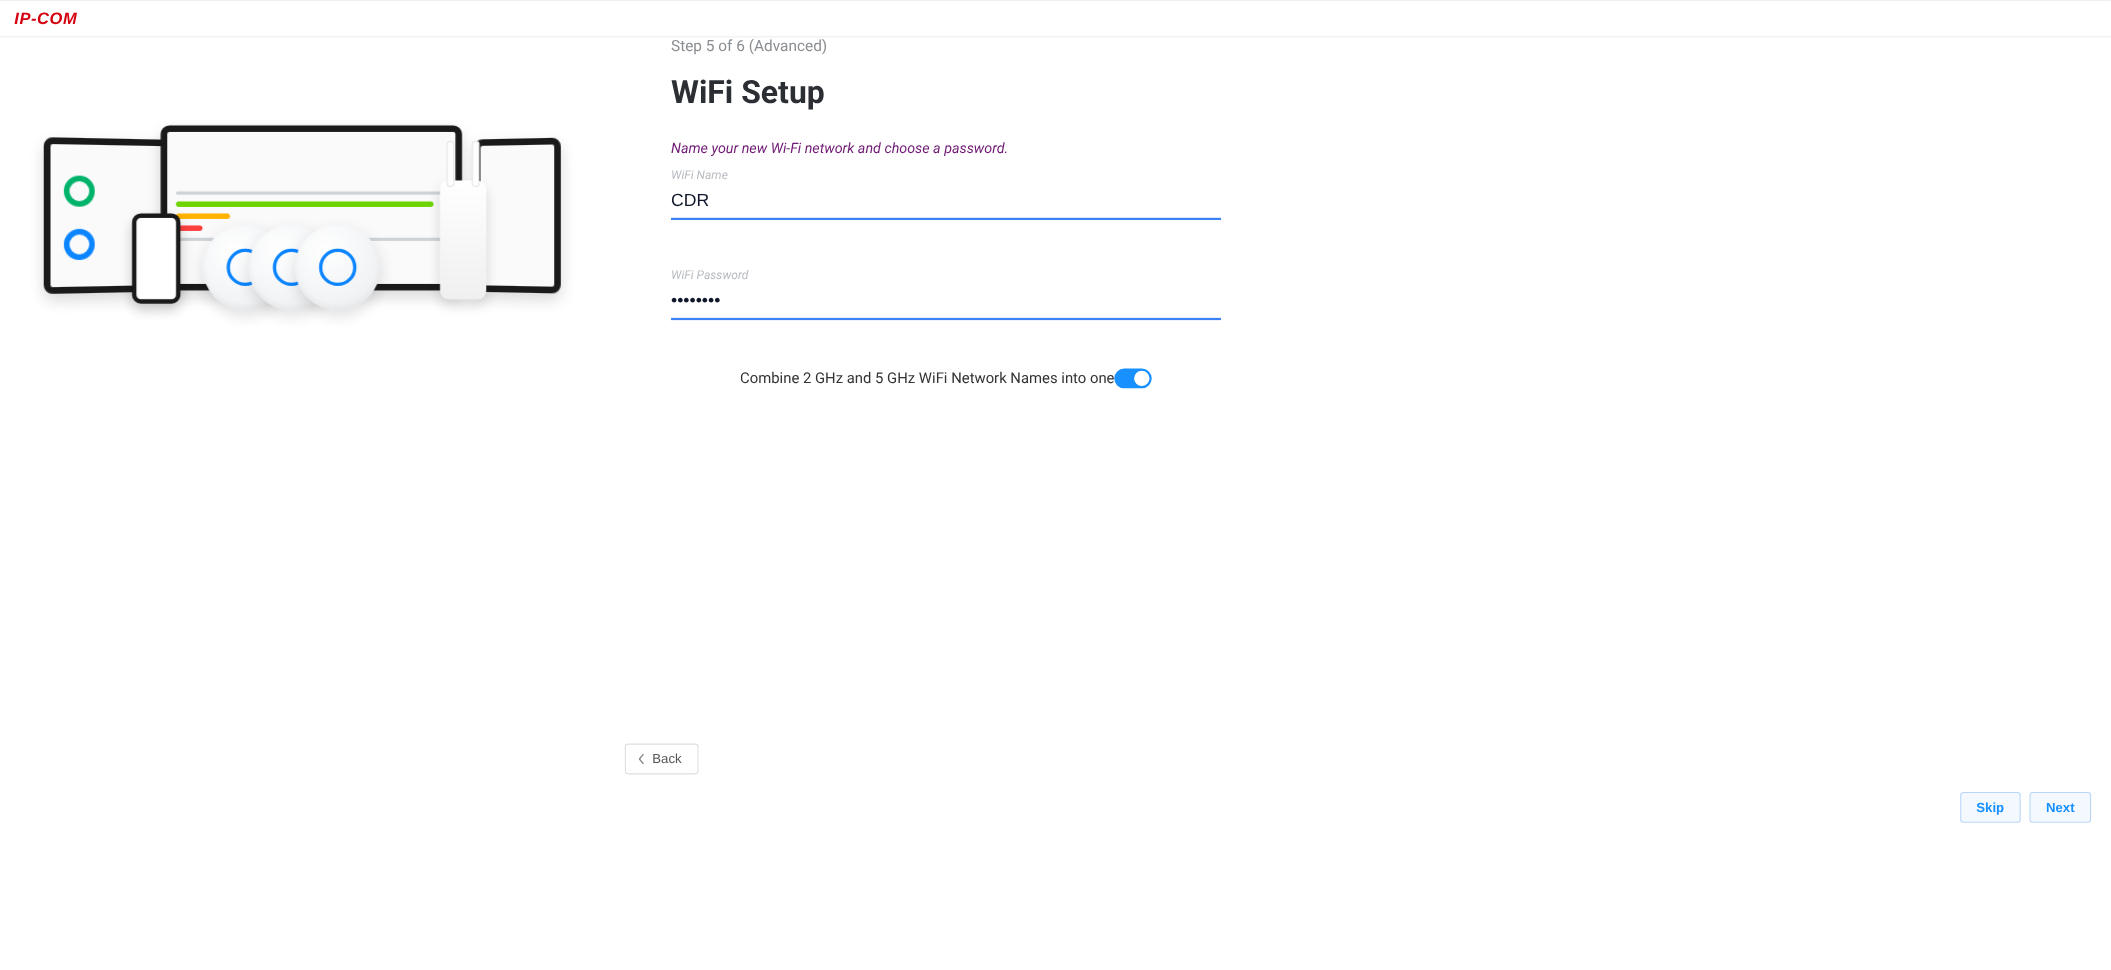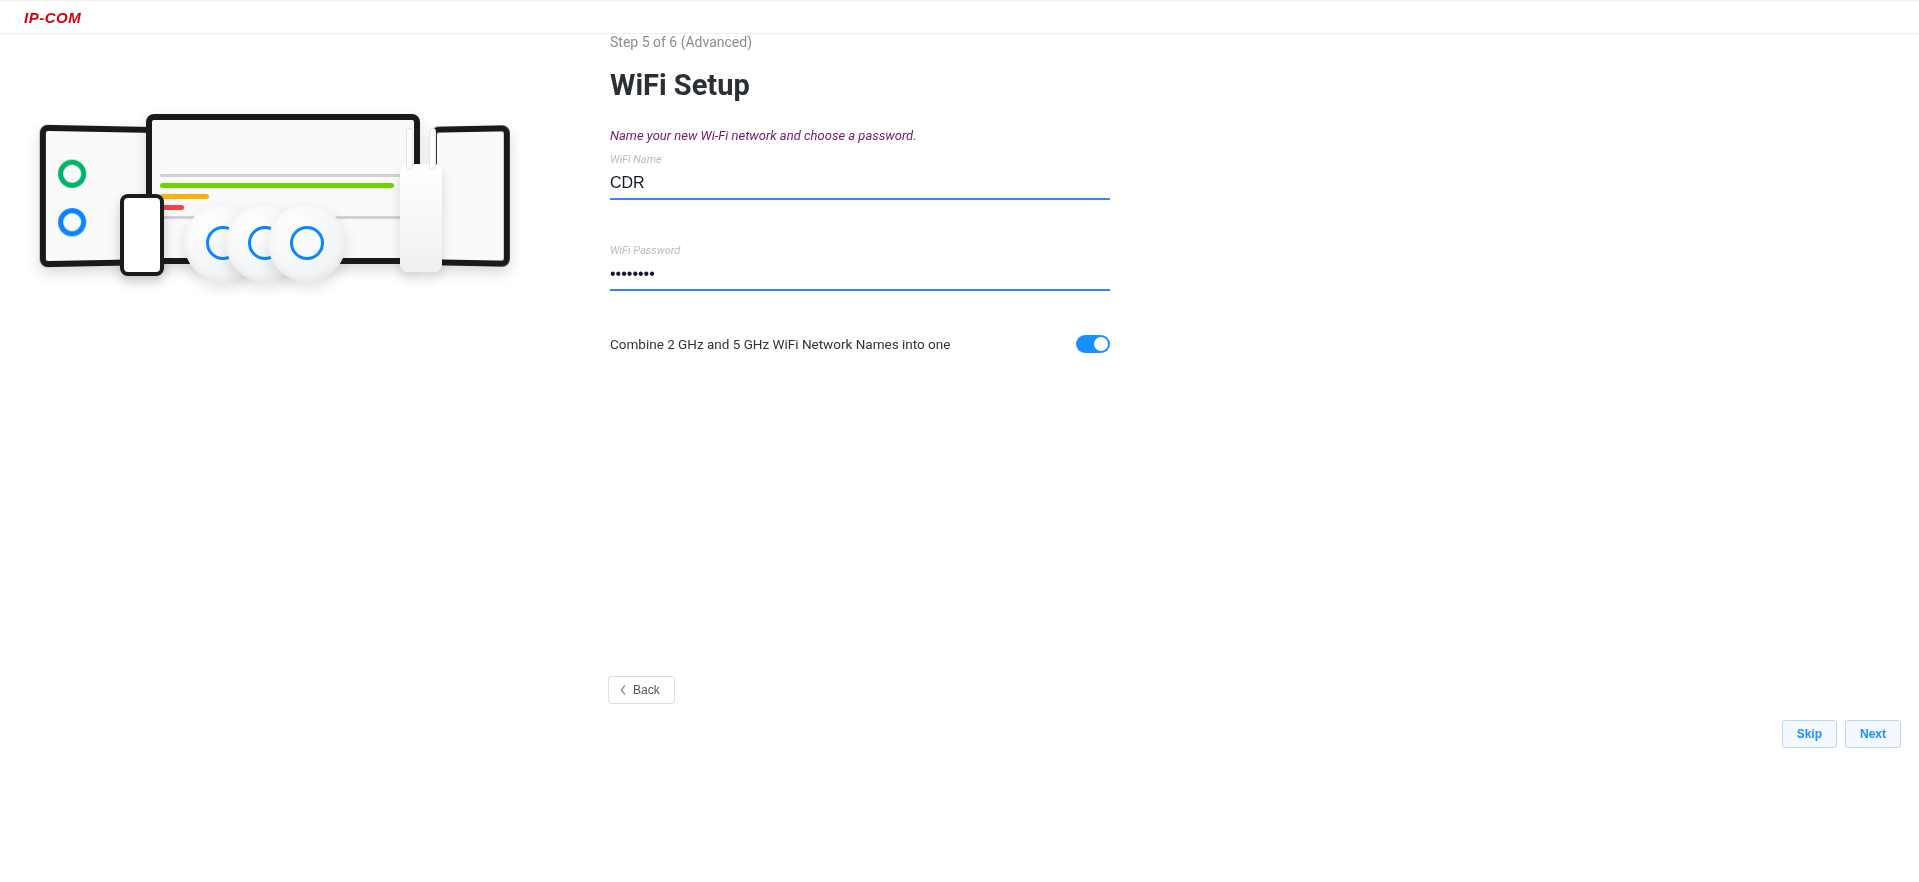--- a/index.html
+++ b/index.html
@@ -11,21 +11,21 @@
     position: relative;
     min-height: 882px;
   }
   
   .topbar {
     height: 34px;
     border-top: 1px solid #f0f0f0;
     border-bottom: 1px solid #eee;
     display: flex;
     align-items: center;
-    padding-left: 24px;
+    padding-left: 13px;
     background: #fff;
   }
   .logo {
     font-family: Arial, sans-serif;
     font-weight: 900;
     font-style: italic;
     letter-spacing: 0.5px;
     color: #d40010;
     font-size: 15px;
   }
@@ -163,21 +163,21 @@
     border-bottom: 2px solid #3b82f6;
     font-size: 16px;
     padding: 4px 0 6px 0;
     outline: none;
     color: #0f172a;
     background: transparent;
   }
   .toggle-row {
     display: flex;
     align-items: center;
-    justify-content: space-between;
+    justify-content: center;
     margin-top: 16px;
   }
   .toggle-label {
     font-size: 13.5px;
     color: #333;
   }
   .switch {
     position: relative;
     width: 34px; height: 18px;
     background: #1890ff;
@@ -188,21 +188,21 @@
     content: "";
     position: absolute;
     right: 2px; top: 2px;
     width: 14px; height: 14px;
     background: #fff;
     border-radius: 50%;
   }
   
   .back-wrap {
     position: absolute;
-    left: 608px;
+    left: 568px;
     top: 676px;
   }
   .btn-back {
     border: 1px solid #dcdfe3;
     background: #fff;
     color: #555;
     font-size: 12px;
     padding: 6px 14px 6px 10px;
     border-radius: 3px;
     cursor: pointer;

